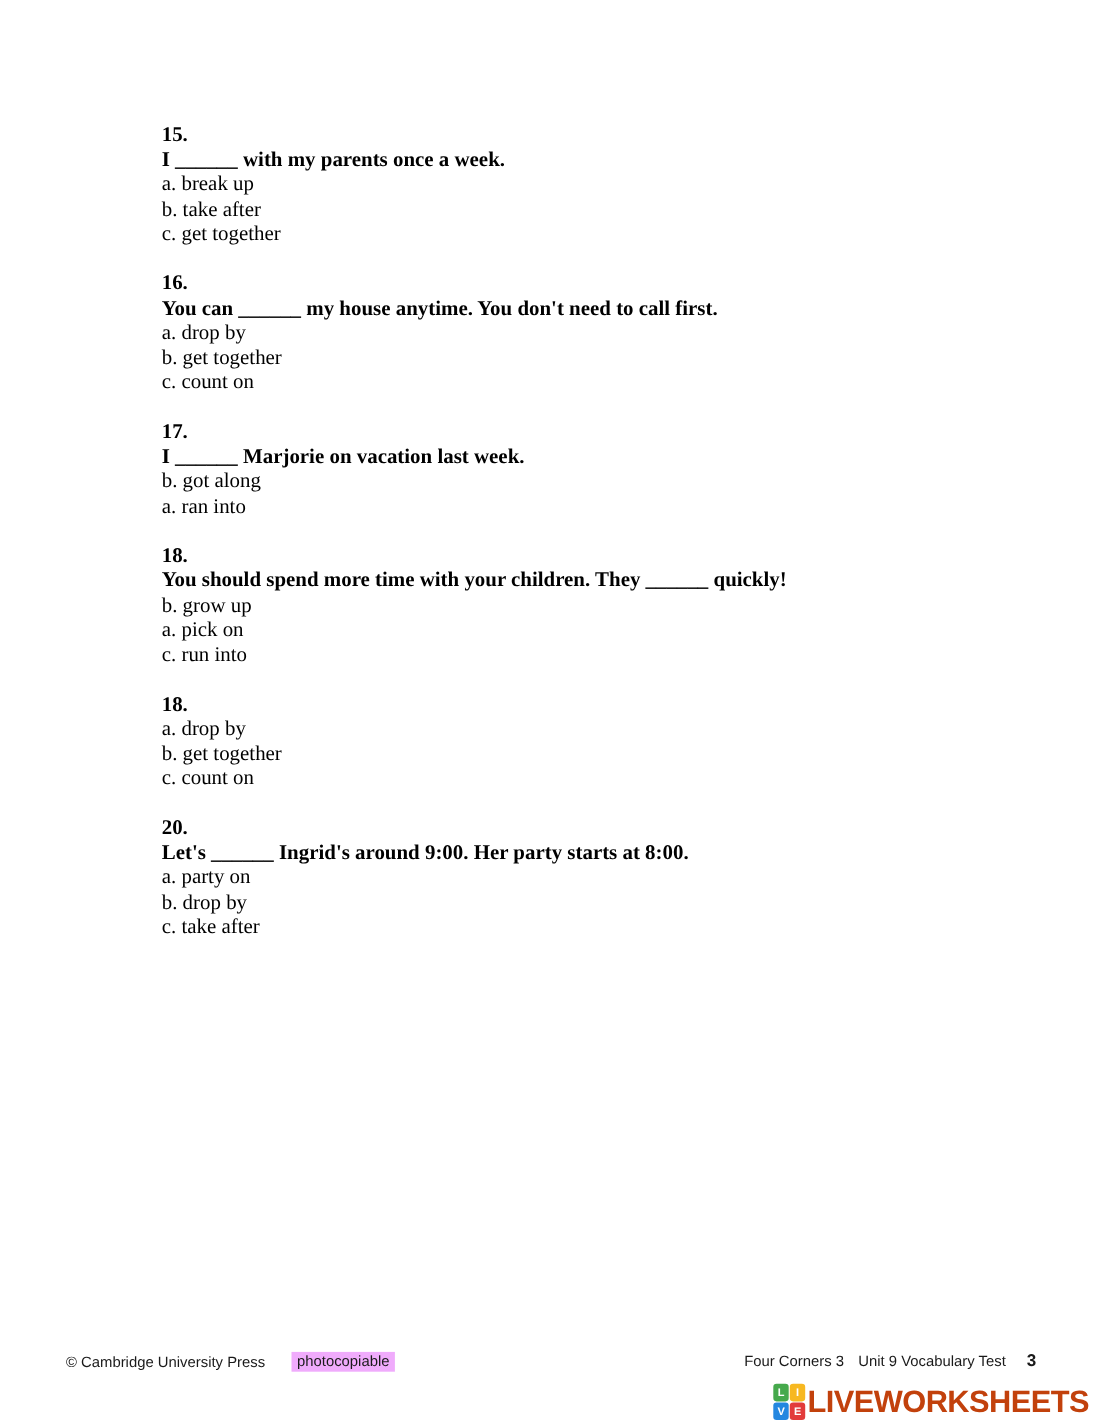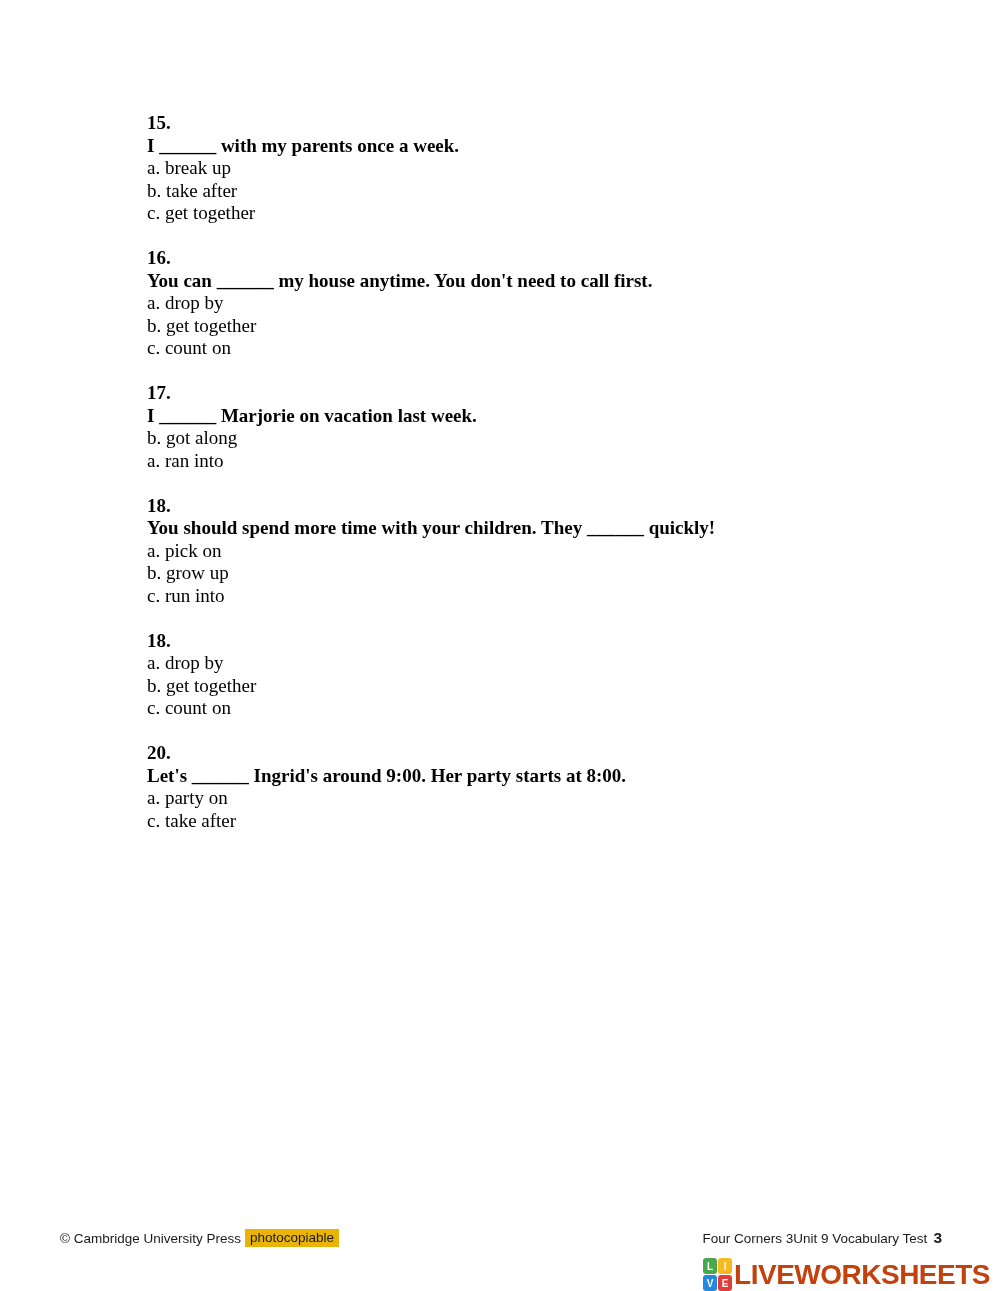--- a/index.html
+++ b/index.html
@@ -29,35 +29,36 @@
 
   .footer-left {
     position: absolute;
     left: 60px;
     top: 1229px;
     font-family: "Liberation Sans", sans-serif;
     font-size: 13.5px;
     color: #1a1a1a;
     display: flex;
     align-items: center;
-    gap: 4px;
+    gap: 24px;
   }
   .photocopiable {
-    background: #eab308;
+    background: #f0abfc;
     padding: 1px 5px 2px 5px;
   }
   .footer-right {
     position: absolute;
     right: 58px;
     top: 1229px;
     font-family: "Liberation Sans", sans-serif;
     font-size: 13.5px;
     color: #1a1a1a;
     display: flex;
     align-items: baseline;
+    gap: 13px;
   }
   .page-number {
     font-weight: bold;
     font-size: 15.5px;
     margin-left: 6px;
   }
   .lw-logo {
     position: absolute;
     right: 10px;
     bottom: 0px;
@@ -114,36 +115,37 @@
   <div class="question">
     <div class="q-line q-number">17.</div>
     <div class="q-line q-stem">I ______ Marjorie on vacation last week.</div>
     <div class="q-line q-option">b. got along</div>
     <div class="q-line q-option">a. ran into</div>
   </div>
 
   <div class="question">
     <div class="q-line q-number">18.</div>
     <div class="q-line q-stem">You should spend more time with your children. They ______ quickly!</div>
+    <div class="q-line q-option">b. grow up</div>
     <div class="q-line q-option">a. pick on</div>
-    <div class="q-line q-option">b. grow up</div>
     <div class="q-line q-option">c. run into</div>
   </div>
 
   <div class="question">
     <div class="q-line q-number">18.</div>
     <div class="q-line q-option">a. drop by</div>
     <div class="q-line q-option">b. get together</div>
     <div class="q-line q-option">c. count on</div>
   </div>
 
   <div class="question">
     <div class="q-line q-number">20.</div>
     <div class="q-line q-stem">Let's ______ Ingrid's around 9:00. Her party starts at 8:00.</div>
     <div class="q-line q-option">a. party on</div>
+    <div class="q-line q-option">b. drop by</div>
     <div class="q-line q-option">c. take after</div>
   </div>
 
 </div>
 
 <div class="footer-left">
   <span>© Cambridge University Press</span>
   <span class="photocopiable">photocopiable</span>
 </div>
 

